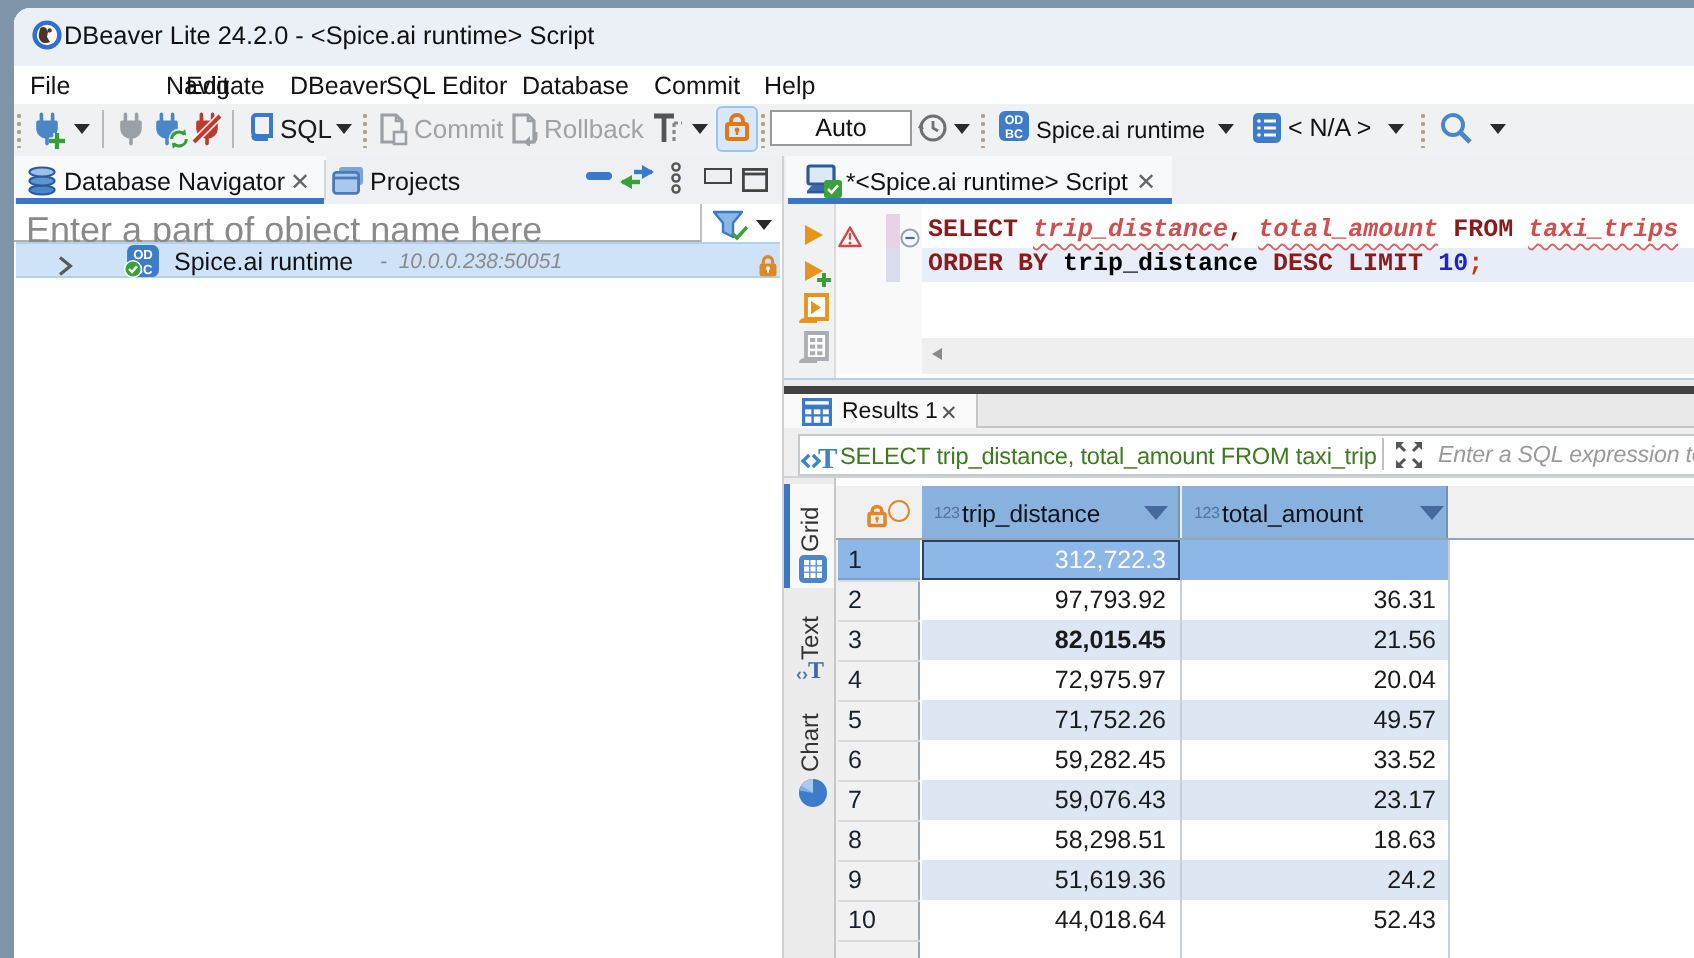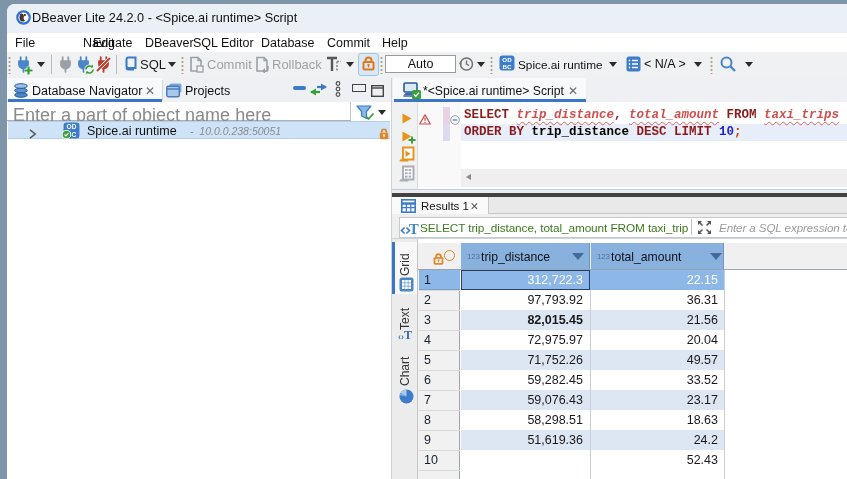--- a/index.html
+++ b/index.html
@@ -416,22 +416,22 @@
 
   <div class="abs v1" style="top:273px;color:#fff;">312,722.3</div>
   <div class="abs v1" style="top:293px;">97,793.92</div>
   <div class="abs v1" style="top:313px;font-weight:bold;">82,015.45</div>
   <div class="abs v1" style="top:333px;">72,975.97</div>
   <div class="abs v1" style="top:353px;">71,752.26</div>
   <div class="abs v1" style="top:373px;">59,282.45</div>
   <div class="abs v1" style="top:393px;">59,076.43</div>
   <div class="abs v1" style="top:413px;">58,298.51</div>
   <div class="abs v1" style="top:433px;">51,619.36</div>
-
-  <div class="abs v2" style="top:273px;color:#fff;">22.15</div>
+  <div class="abs v1" style="top:453px;">44,018.64</div>
+
   <div class="abs v2" style="top:293px;">36.31</div>
   <div class="abs v2" style="top:313px;">21.56</div>
   <div class="abs v2" style="top:333px;">20.04</div>
   <div class="abs v2" style="top:353px;">49.57</div>
   <div class="abs v2" style="top:373px;">33.52</div>
   <div class="abs v2" style="top:393px;">23.17</div>
   <div class="abs v2" style="top:413px;">18.63</div>
   <div class="abs v2" style="top:433px;">24.2</div>
   <div class="abs v2" style="top:453px;">52.43</div>
 </div>

